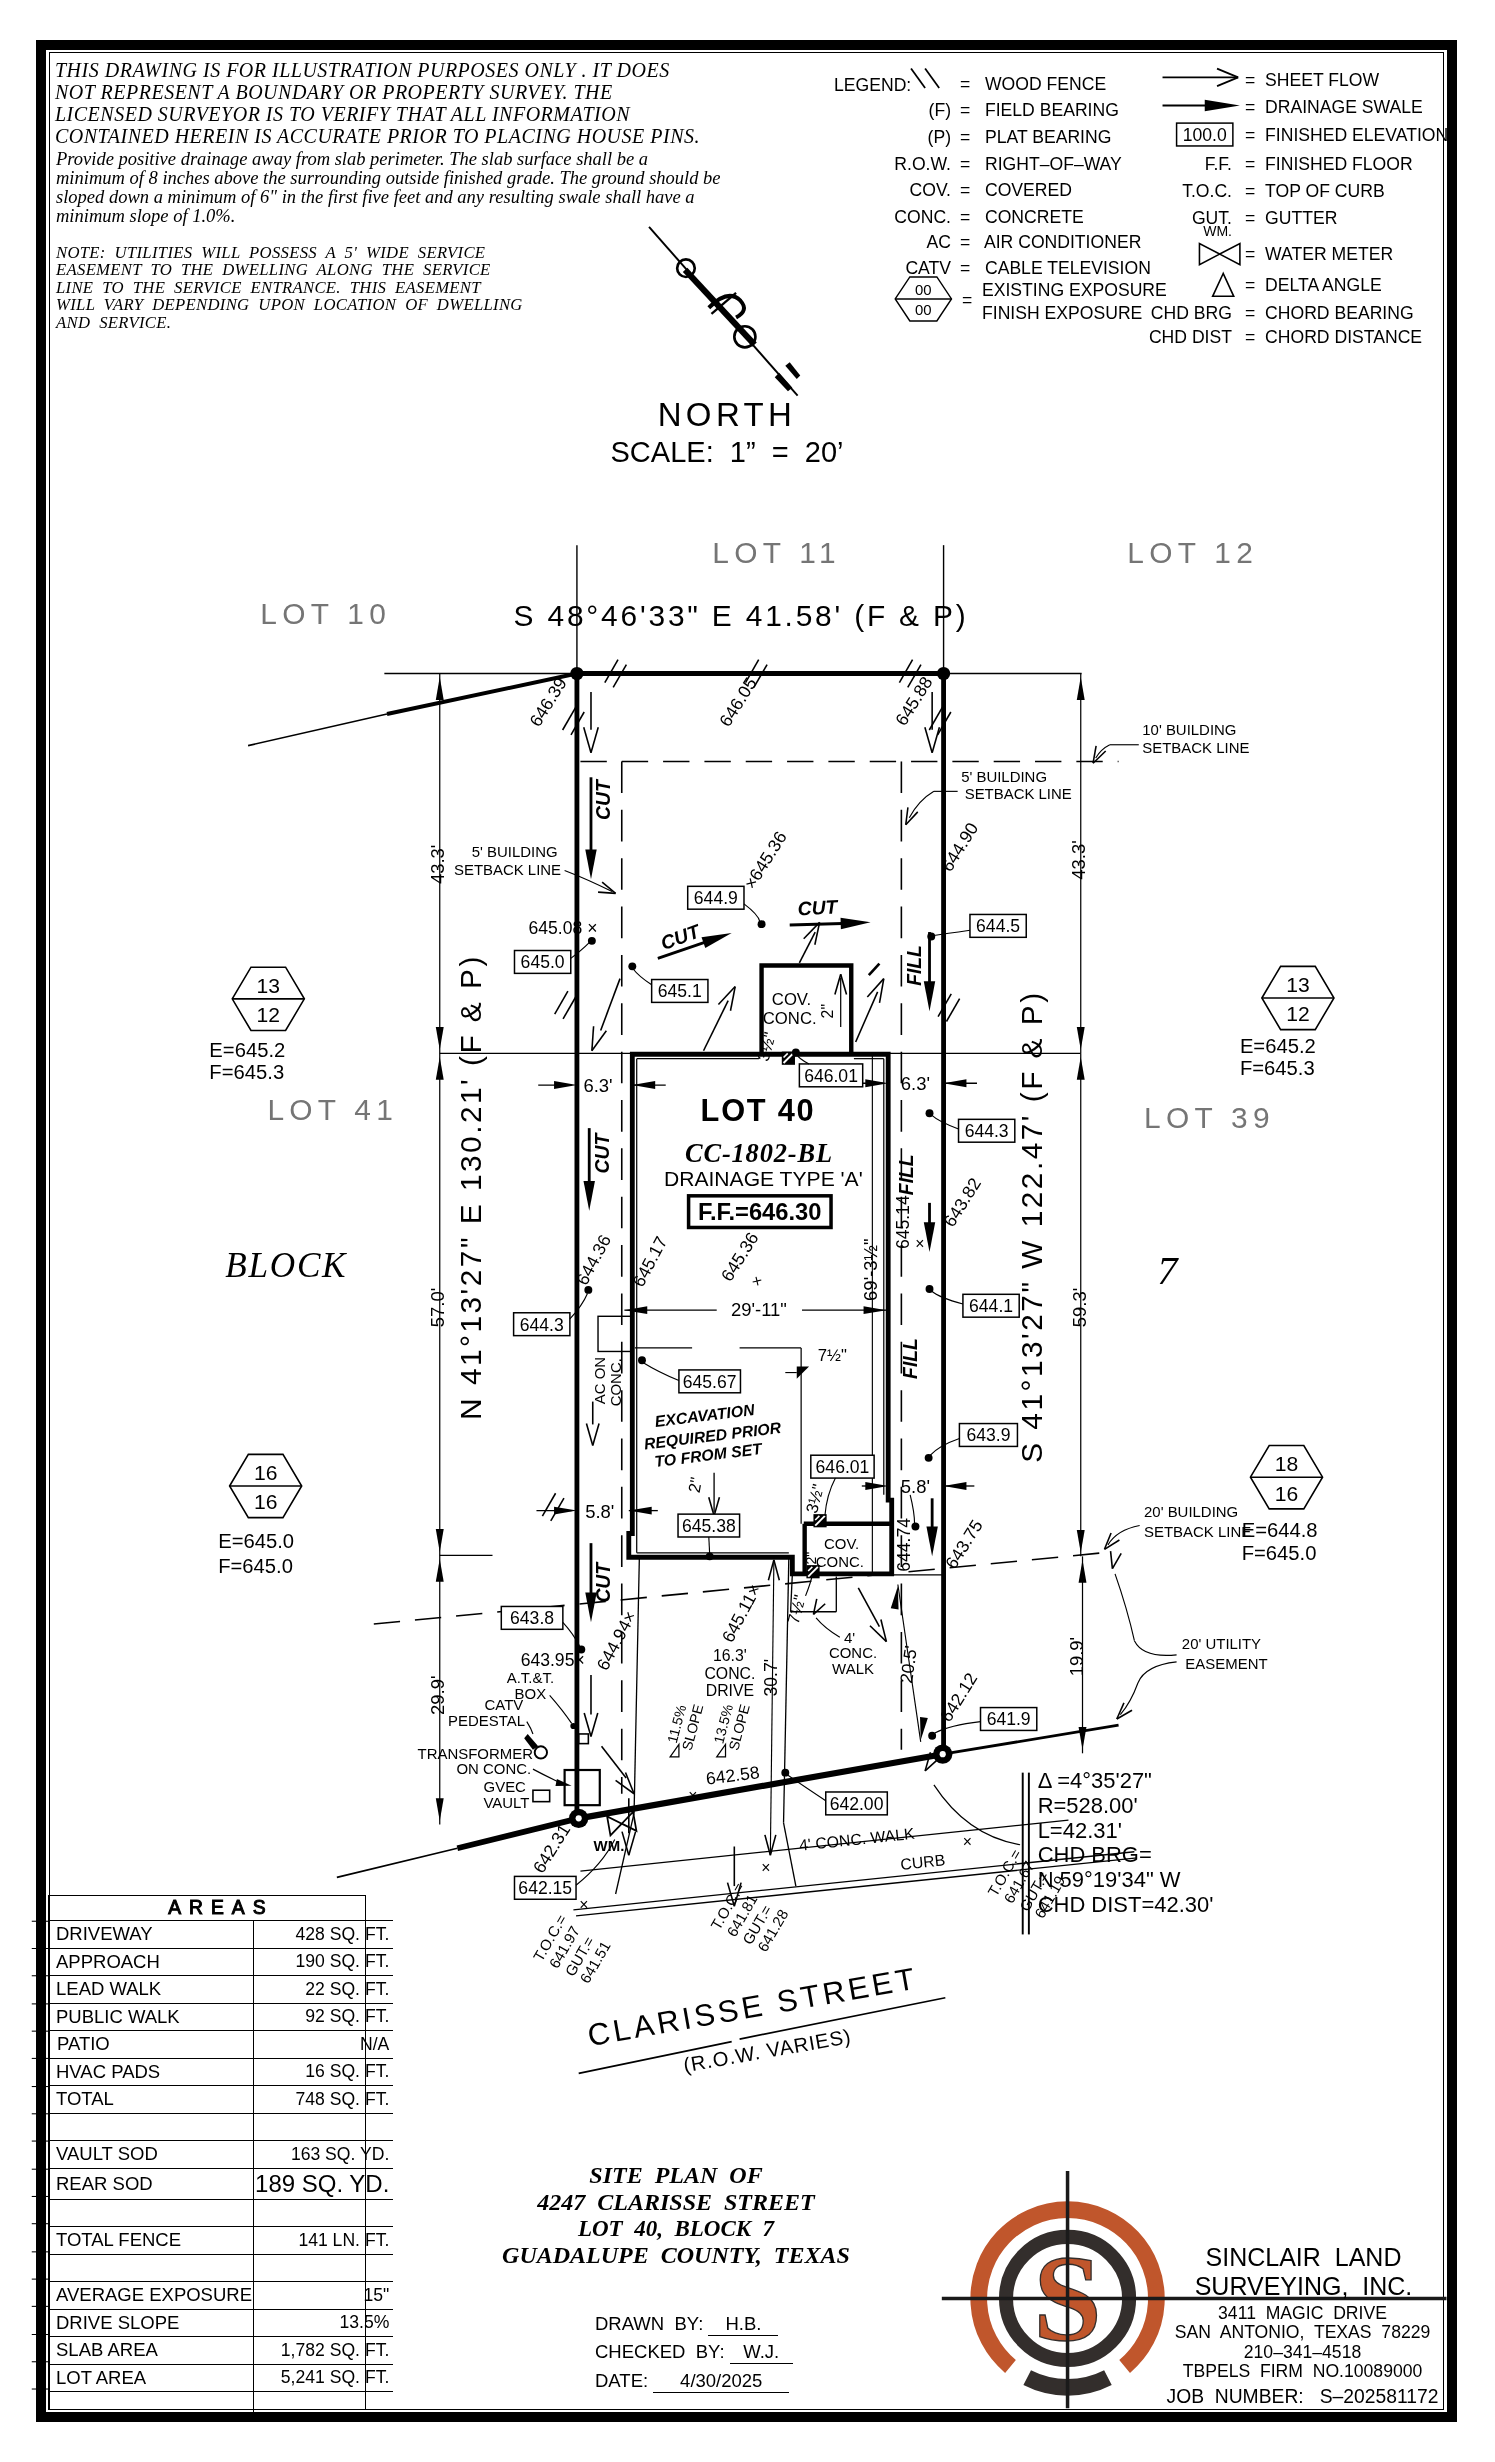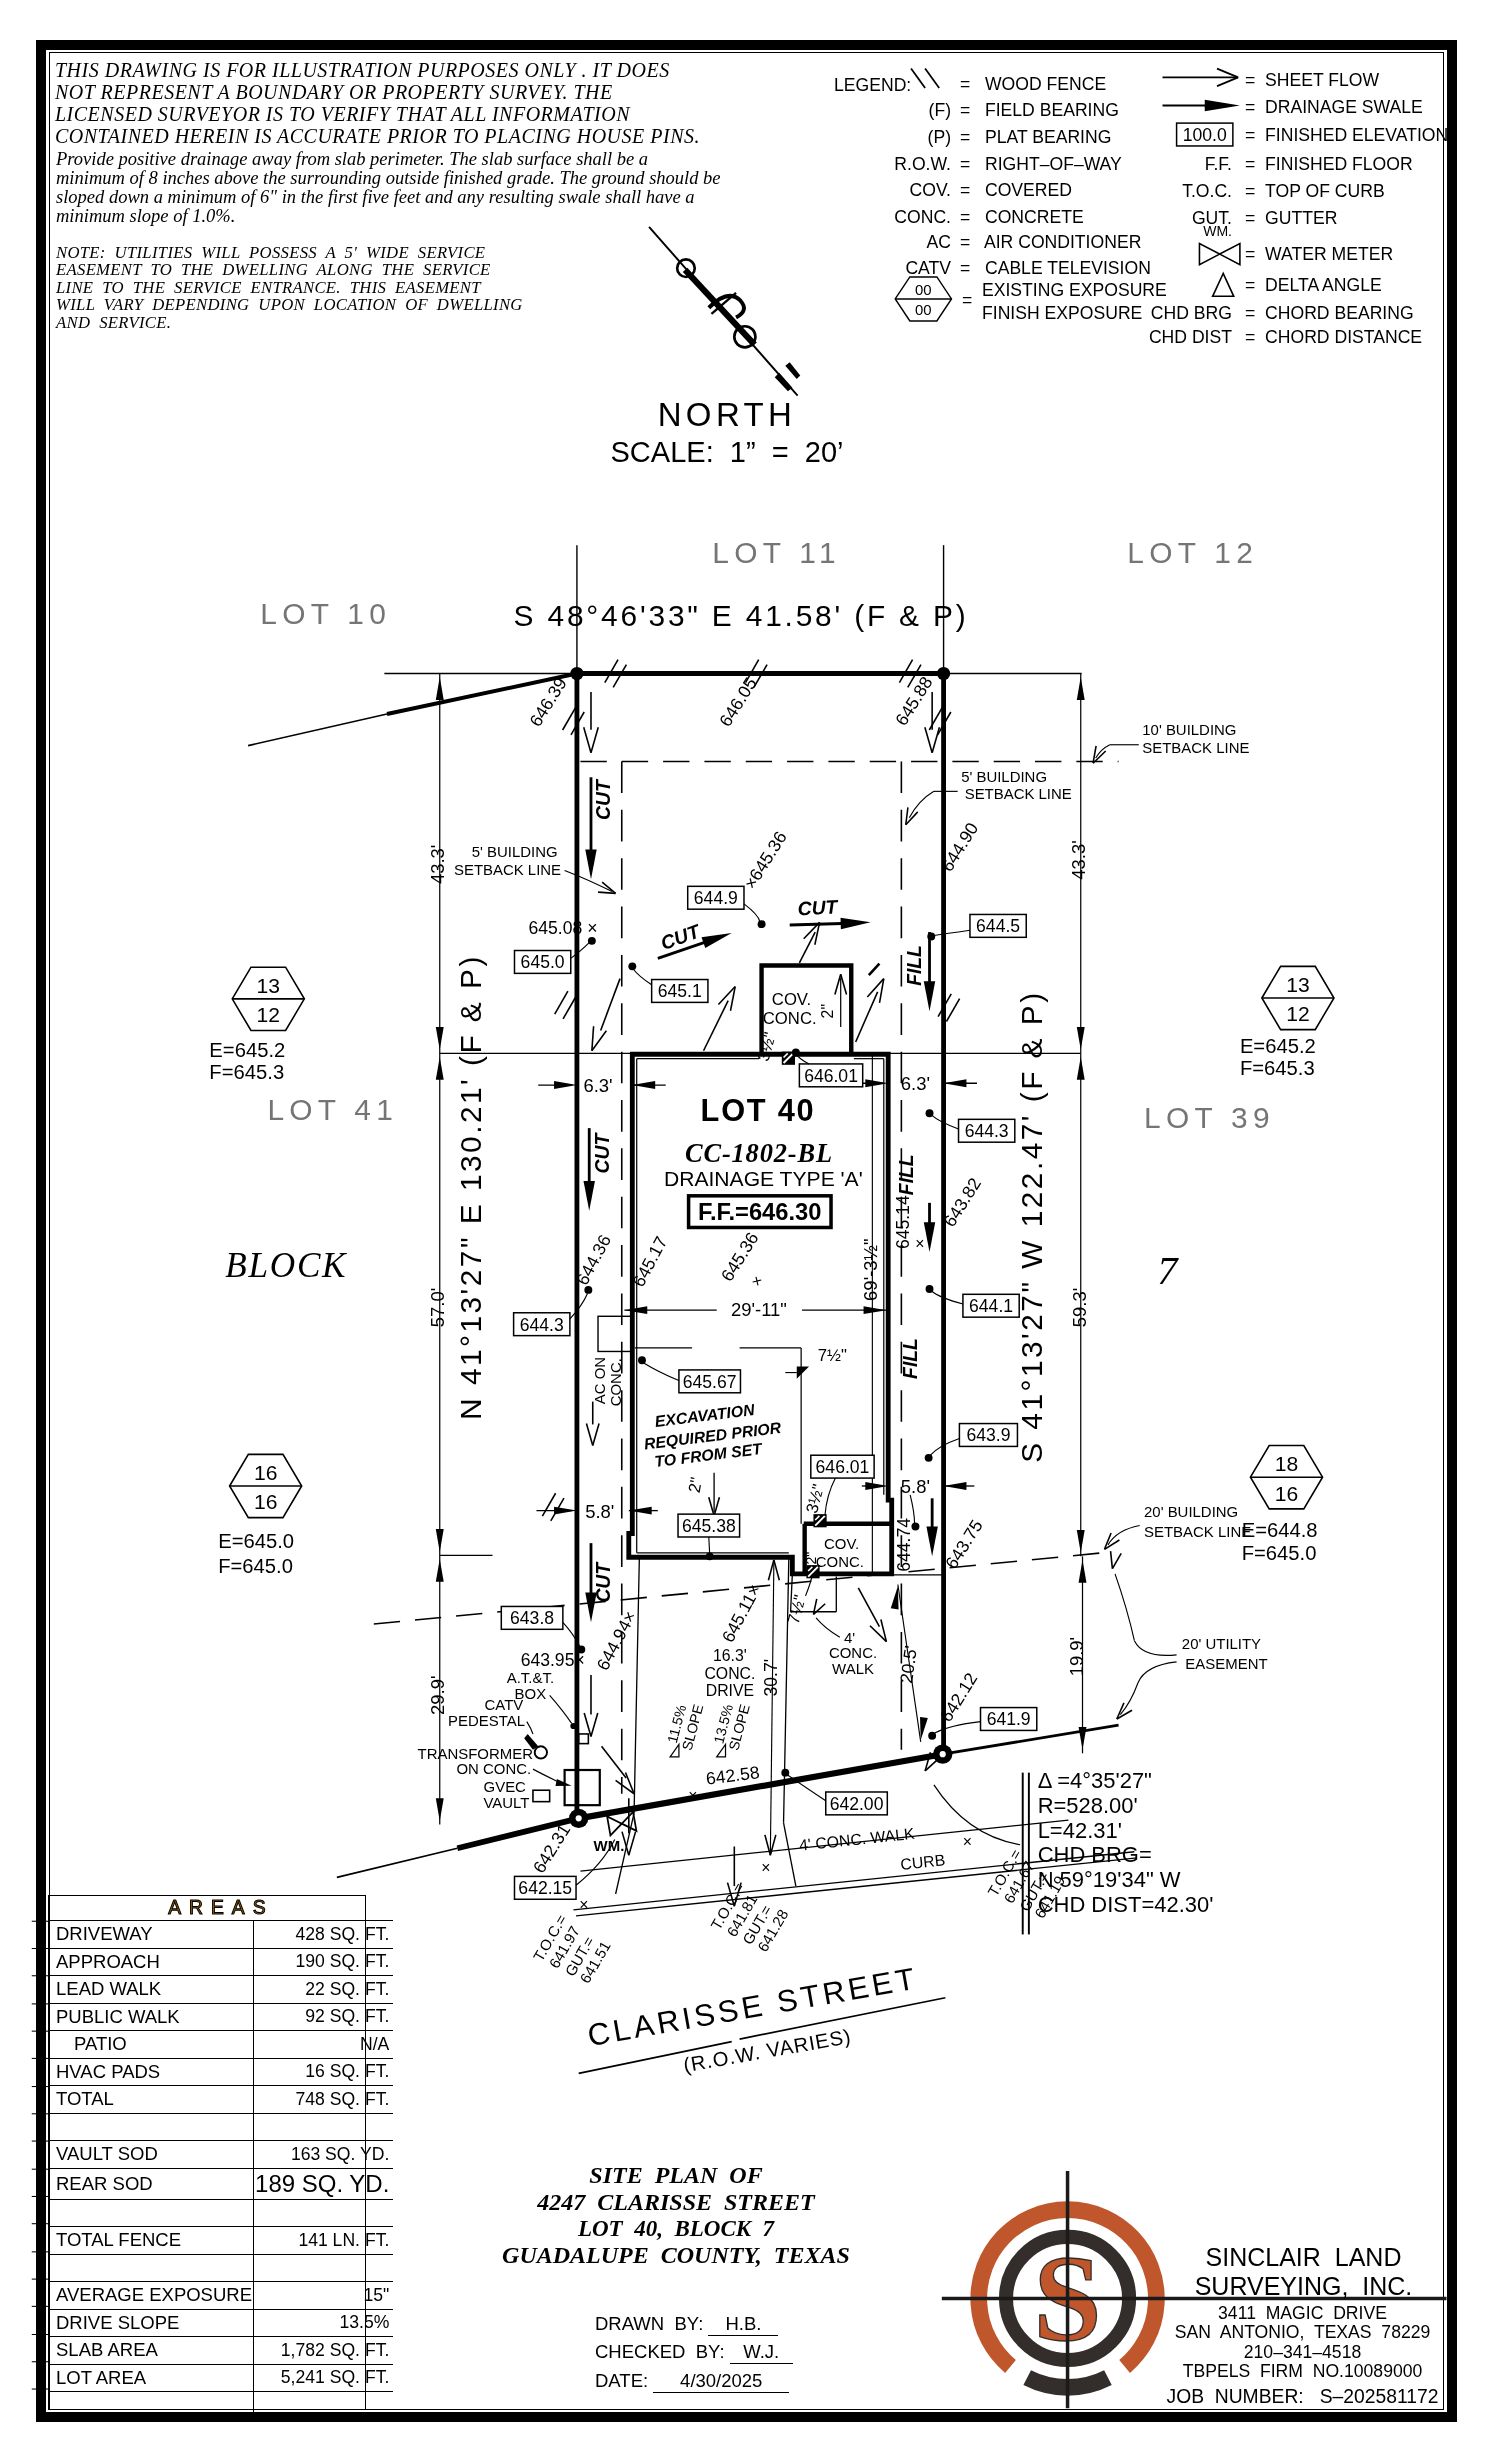--- a/index.html
+++ b/index.html
@@ -717,40 +717,40 @@
 <line x1="1214" y1="2469" x2="1214" y2="2739" stroke="#1a1a1a" stroke-width="4"></line>
 
 <line x1="1071" y1="2614" x2="1645" y2="2614" stroke="#1a1a1a" stroke-width="4"></line>
 </g>
 </svg>
 
 <div class="abs" style="left:48px;top:1895px;width:318px;height:515px;border:1.8px solid #000;box-sizing:border-box;">
 <table class="areas" style="width:100%;height:100%;font-family:'Liberation Sans';font-size:18.5px;">
 <tbody>
           <tr style="height:23px;">
-            <td colspan="2" style="border-bottom:1.3px solid #000;text-align:center;font-size:19.3px;letter-spacing:8px;color:#a16207;-webkit-text-stroke:1px #000;">AREAS</td>
+            <td colspan="2" style="border-bottom:1.3px solid #000;text-align:center;font-size:19.3px;letter-spacing:8px;color:#000000;-webkit-text-stroke:1px #000;">AREAS</td>
           </tr>
 <tr style="height:27.5px;">
             <td style="border-bottom:1.3px solid #000;border-right:1.3px solid #000;padding-left:7px;white-space:nowrap;overflow:hidden;margin-left:18px;">DRIVEWAY</td>
             <td style="border-bottom:1.3px solid #000;text-align:right;padding-right:3.5px;white-space:nowrap;overflow:hidden;font-size:17.6px;">428 SQ. FT.</td>
           </tr>
 <tr style="height:27.5px;">
             <td style="border-bottom:1.3px solid #000;border-right:1.3px solid #000;padding-left:7px;white-space:nowrap;overflow:hidden;">APPROACH</td>
             <td style="border-bottom:1.3px solid #000;text-align:right;padding-right:3.5px;white-space:nowrap;overflow:hidden;font-size:17.6px;">190 SQ. FT.</td>
           </tr>
 <tr style="height:27.5px;">
             <td style="border-bottom:1.3px solid #000;border-right:1.3px solid #000;padding-left:7px;white-space:nowrap;overflow:hidden;">LEAD WALK</td>
             <td style="border-bottom:1.3px solid #000;text-align:right;padding-right:3.5px;white-space:nowrap;overflow:hidden;font-size:17.6px;">22 SQ. FT.</td>
           </tr>
 <tr style="height:27.5px;">
             <td style="border-bottom:1.3px solid #000;border-right:1.3px solid #000;padding-left:7px;white-space:nowrap;overflow:hidden;">PUBLIC WALK</td>
             <td style="border-bottom:1.3px solid #000;text-align:right;padding-right:3.5px;white-space:nowrap;overflow:hidden;font-size:17.6px;">92 SQ. FT.</td>
           </tr>
 <tr style="height:27.5px;">
-            <td style="border-bottom:1.3px solid #000;border-right:1.3px solid #000;padding-left:25px;white-space:nowrap;overflow:hidden;">PATIO</td>
+            <td style="border-bottom:1.3px solid #000;border-right:1.3px solid #000;padding-left:8px;white-space:nowrap;overflow:hidden;">PATIO</td>
             <td style="border-bottom:1.3px solid #000;text-align:right;padding-right:3.5px;white-space:nowrap;overflow:hidden;font-size:17.6px;">N/A</td>
           </tr>
 <tr style="height:27.5px;">
             <td style="border-bottom:1.3px solid #000;border-right:1.3px solid #000;padding-left:7px;white-space:nowrap;overflow:hidden;">HVAC PADS</td>
             <td style="border-bottom:1.3px solid #000;text-align:right;padding-right:3.5px;white-space:nowrap;overflow:hidden;font-size:17.6px;">16 SQ. FT.</td>
           </tr>
 <tr style="height:27.5px;">
             <td style="border-bottom:1.3px solid #000;border-right:1.3px solid #000;padding-left:7px;white-space:nowrap;overflow:hidden;">TOTAL</td>
             <td style="border-bottom:1.3px solid #000;text-align:right;padding-right:3.5px;white-space:nowrap;overflow:hidden;font-size:17.6px;">748 SQ. FT.</td>
           </tr>

